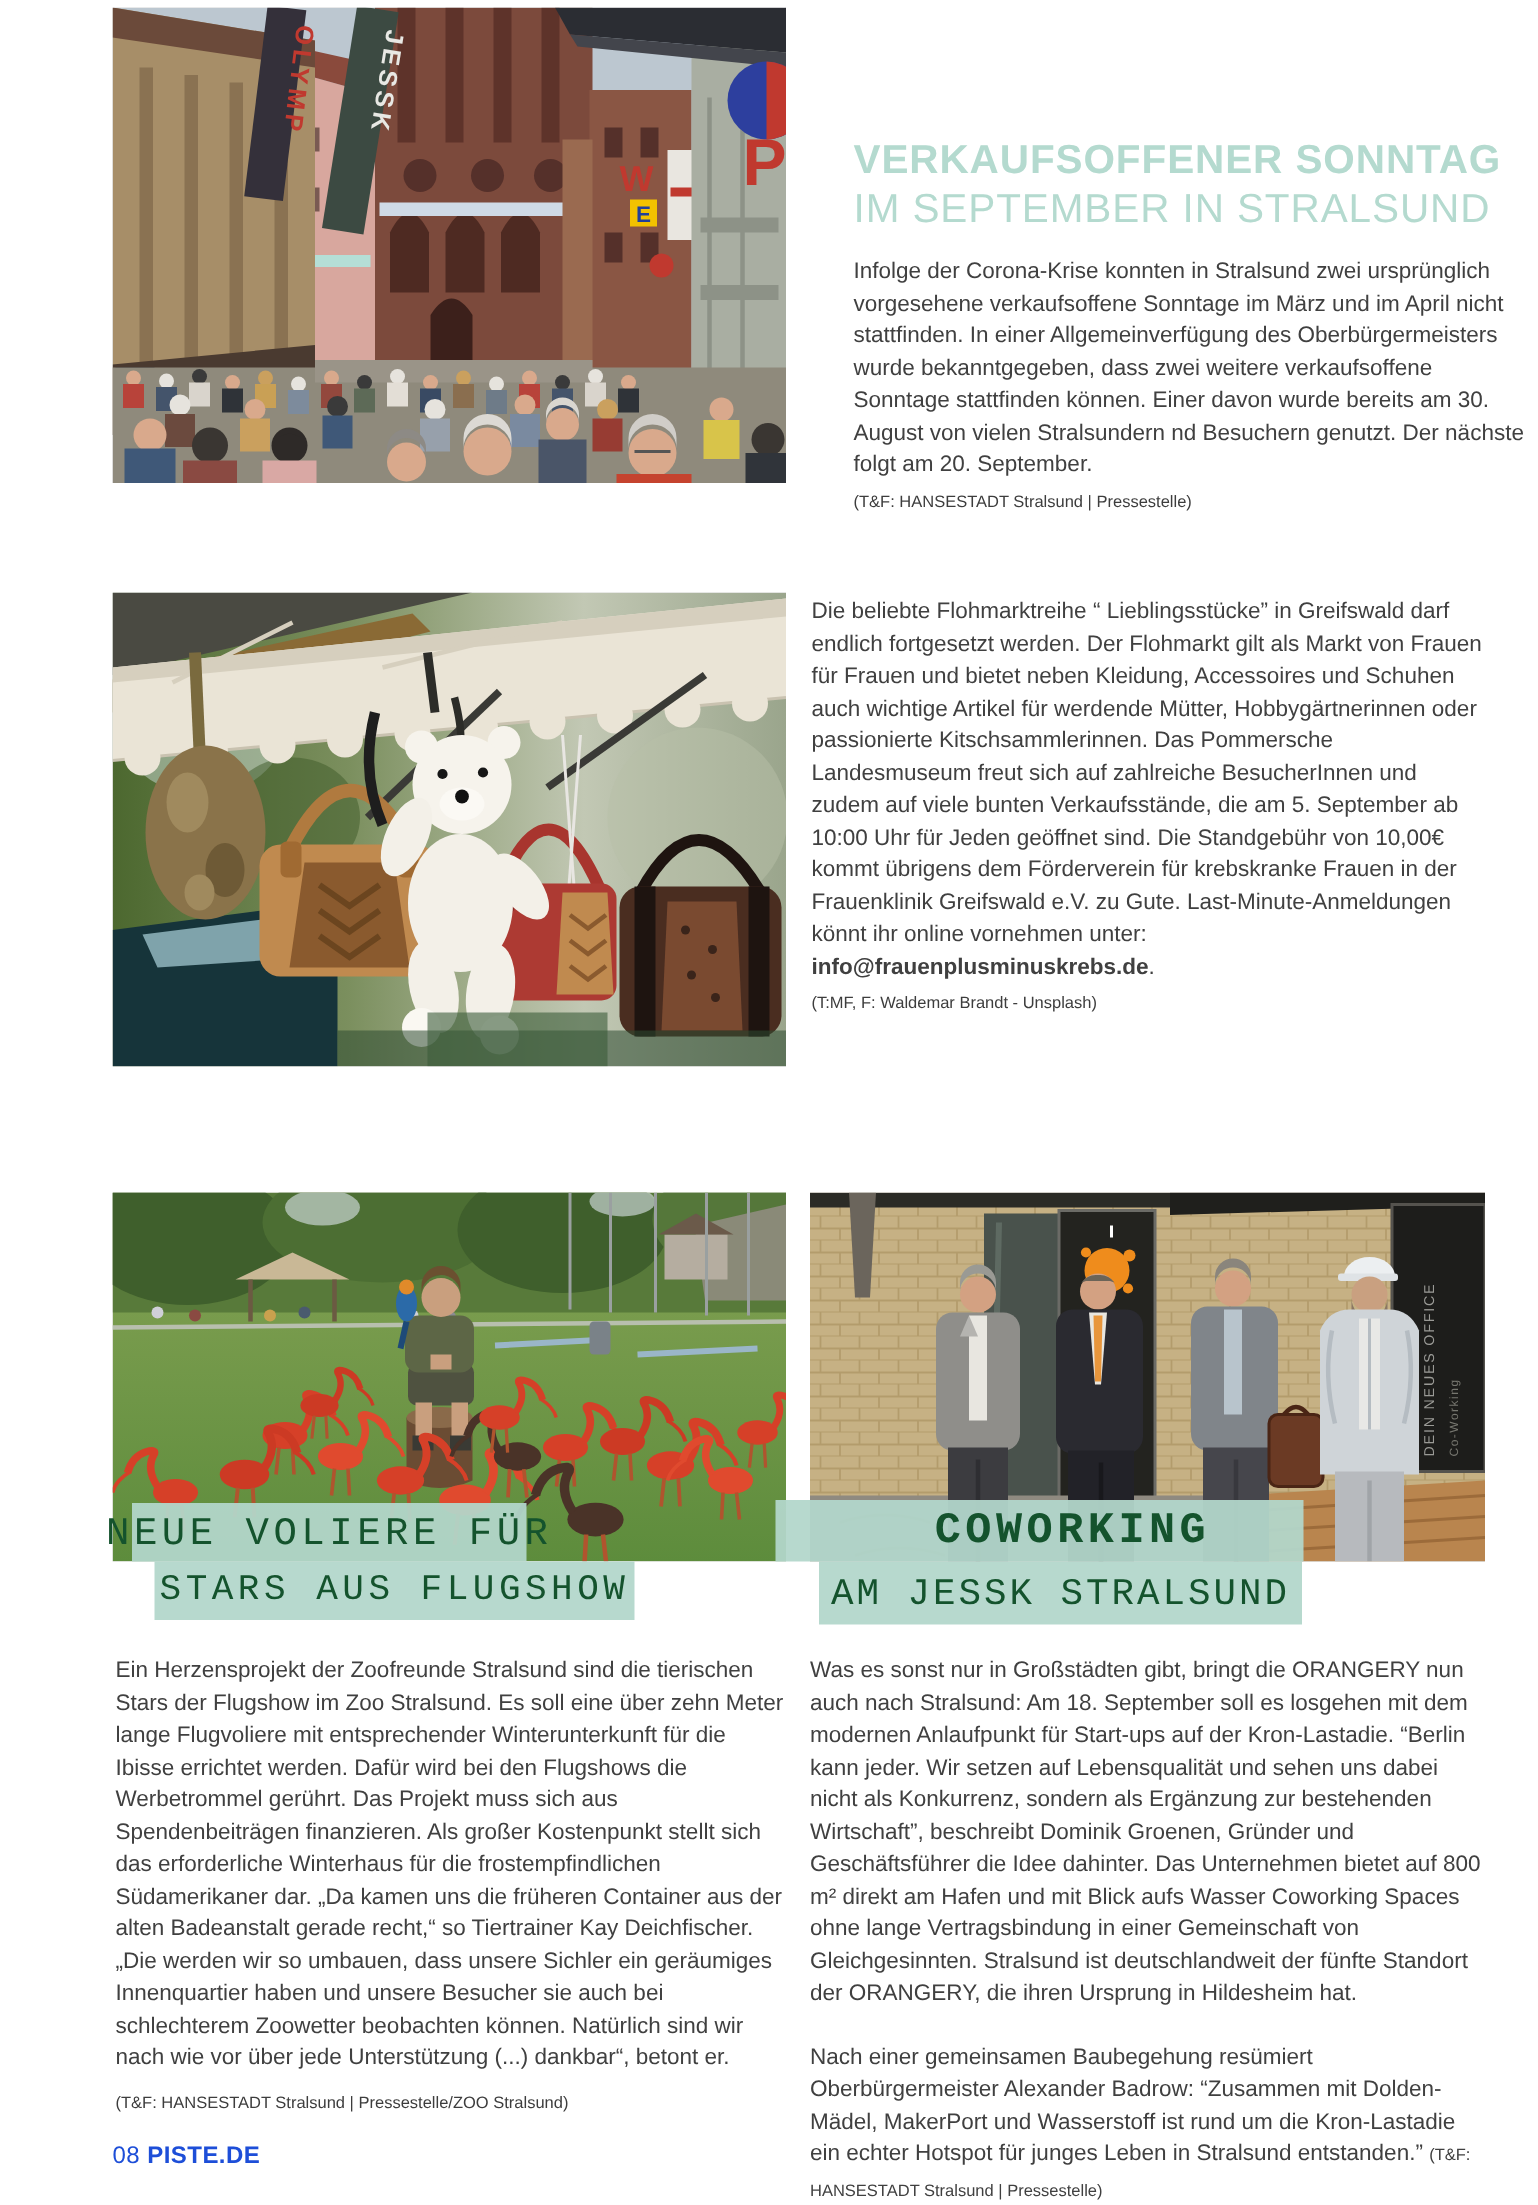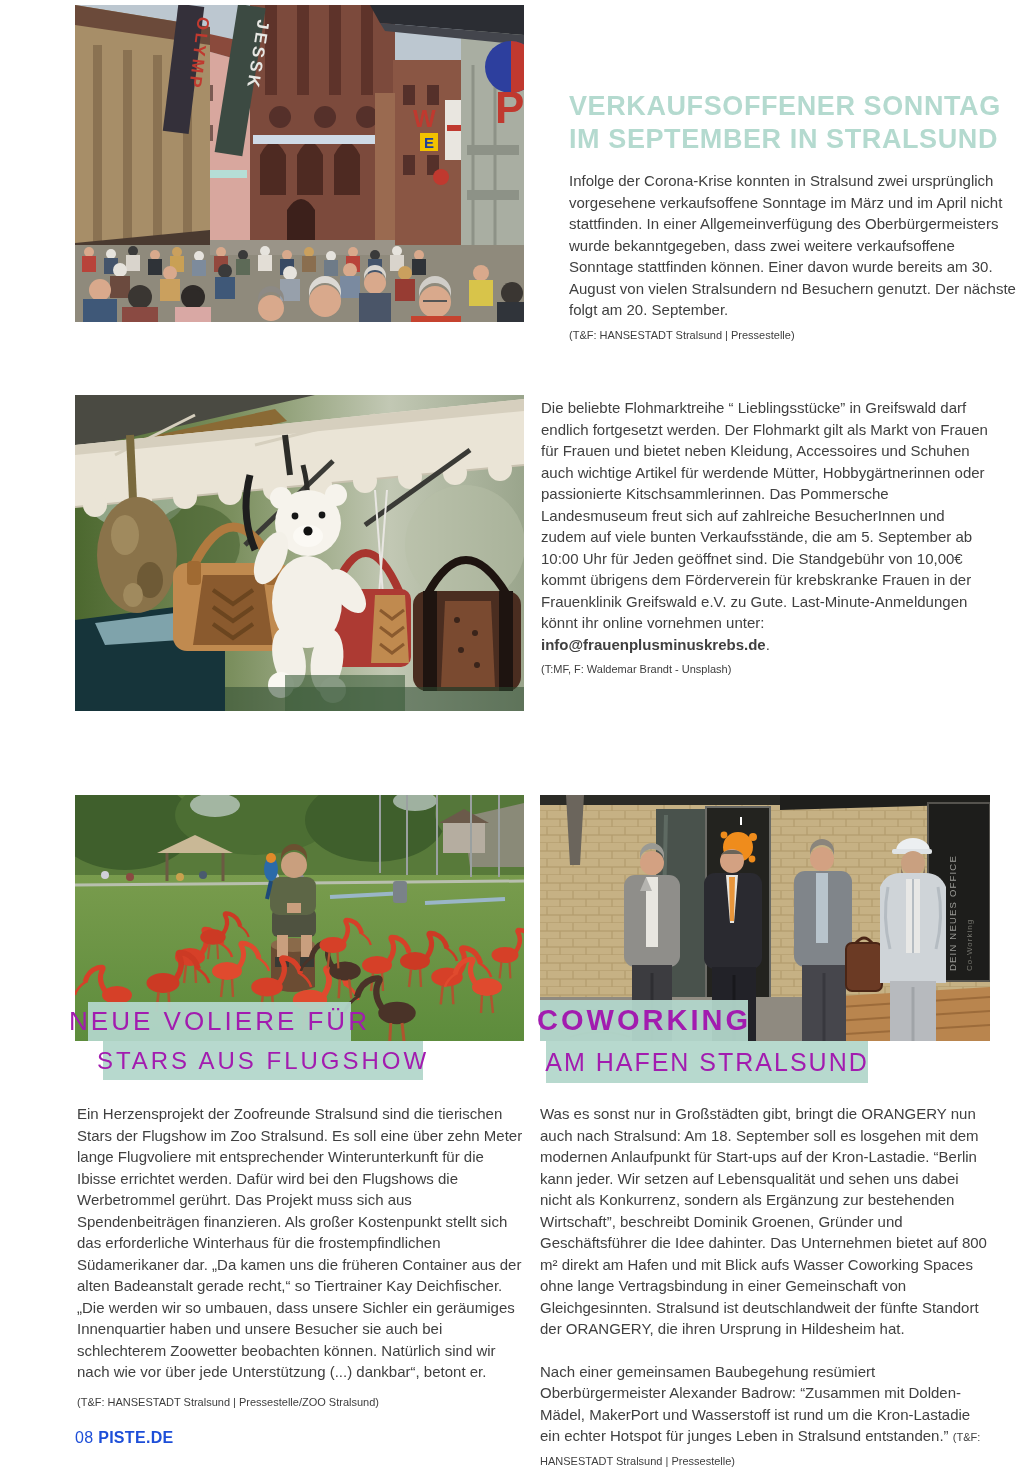--- a/index.html
+++ b/index.html
@@ -13,34 +13,34 @@
   #photo-orangery{left:540px;top:795px;width:450px;height:246px;}
 
   .article{position:absolute;width:449px;}
   #article-sonntag{left:541px;top:90px;margin-left:28px;}
   #article-flohmarkt{left:541px;top:397px;}
   #article-voliere{left:77px;top:1103px;width:450px;}
   #article-coworking{left:540px;top:1103px;width:450px;}
 
   .headline{color:#b4dacf;font-size:27px;line-height:33px;letter-spacing:0.6px;margin:0 0 14px 0;}
   .hl-bold{font-weight:700;}
-  .hl-light{font-weight:700;}
+  .hl-light{font-weight:400;}
 
   .body-text{font-size:15px;line-height:21.5px;color:#404040;margin:0;}
   .body-text + .body-text{margin-top:21px;}
   .email{font-weight:700;}
   .credit{font-size:11px;color:#3d3d3d;margin:8px 0 0 0;}
   .credit-gap{margin-top:13px;}
   .credit-inline{font-size:11px;}
 
-  .ov{position:absolute;background:rgba(179,215,203,0.94);color:#a21caf;
-      display:flex;align-items:center;justify-content:center;white-space:nowrap;}
+  .ov{position:absolute;background:rgba(179,215,203,0.94);color:#14532d;
+      display:flex;align-items:center;justify-content:center;white-space:nowrap;font-family:Liberation Mono, monospace;}
   #ov-voliere-1{left:88px;top:1002px;width:263px;height:39px;font-size:26px;letter-spacing:3px;font-weight:400;}
   #ov-voliere-2{left:103px;top:1041px;width:320px;height:39px;font-size:24px;letter-spacing:3px;font-weight:400;}
-  #ov-cowork-1{left:540px;top:1000px;width:208px;height:41px;font-size:29px;letter-spacing:3px;font-weight:700;}
+  #ov-cowork-1{left:517px;top:1000px;width:308px;height:41px;font-size:29px;letter-spacing:3px;font-weight:700;padding-left:44px;}
   #ov-cowork-2{left:546px;top:1041px;width:322px;height:42px;font-size:25px;letter-spacing:2px;font-weight:400;}
 
   .footer{position:absolute;left:75px;top:1429px;font-size:16px;color:#1d4ed8;letter-spacing:0.3px;}
   .footer .brand{font-weight:700;}
 </style>
 </head>
 <body>
 
 <div class="page">
 
@@ -519,21 +519,21 @@
   <div class="ov" id="ov-voliere-1">
     <span>NEUE VOLIERE FÜR</span>
   </div>
   <div class="ov" id="ov-voliere-2">
     <span>STARS AUS FLUGSHOW</span>
   </div>
   <div class="ov" id="ov-cowork-1">
     <span>COWORKING</span>
   </div>
   <div class="ov" id="ov-cowork-2">
-    <span>AM HAFEN STRALSUND</span>
+    <span>AM JESSK STRALSUND</span>
   </div>
 
   <section class="article" id="article-voliere">
     <p class="body-text">Ein Herzensprojekt der Zoofreunde Stralsund sind die tierischen Stars der Flugshow im Zoo Stralsund. Es soll eine über zehn Meter lange Flugvoliere mit entsprechender Winterunterkunft für die Ibisse errichtet werden. Dafür wird bei den Flugshows die Werbetrommel gerührt. Das Projekt muss sich aus Spendenbeiträgen finanzieren. Als großer Kostenpunkt stellt sich das erforderliche Winterhaus für die frostempfindlichen Südamerikaner dar. „Da kamen uns die früheren Container aus der alten Badeanstalt gerade recht,“ so Tiertrainer Kay Deichfischer. „Die werden wir so umbauen, dass unsere Sichler ein geräumiges Innenquartier haben und unsere Besucher sie auch bei schlechterem Zoowetter beobachten können. Natürlich sind wir nach wie vor über jede Unterstützung (...) dankbar“, betont er.</p>
     <p class="credit credit-gap">(T&amp;F: HANSESTADT Stralsund | Pressestelle/ZOO Stralsund)</p>
   </section>
 
   <section class="article" id="article-coworking">
     <p class="body-text">Was es sonst nur in Großstädten gibt, bringt die ORANGERY nun auch nach Stralsund: Am 18. September soll es losgehen mit dem modernen Anlaufpunkt für Start-ups auf der Kron-Lastadie. “Berlin kann jeder. Wir setzen auf Lebensqualität und sehen uns dabei nicht als Konkurrenz, sondern als Ergänzung zur bestehenden Wirtschaft”, beschreibt Dominik Groenen, Gründer und Geschäftsführer die Idee dahinter. Das Unternehmen bietet auf 800 m² direkt am Hafen und mit Blick aufs Wasser Coworking Spaces ohne lange Vertragsbindung in einer Gemeinschaft von Gleichgesinnten. Stralsund ist deutschlandweit der fünfte Standort der ORANGERY, die ihren Ursprung in Hildesheim hat.</p>
     <p class="body-text"><span>Nach einer gemeinsamen Baubegehung resümiert Oberbürgermeister Alexander Badrow: “Zusammen mit Dolden-Mädel, MakerPort und Wasserstoff ist rund um die Kron-Lastadie ein echter Hotspot für junges Leben in Stralsund entstanden.” </span><span class="credit-inline">(T&amp;F: HANSESTADT Stralsund | Pressestelle)</span></p>

